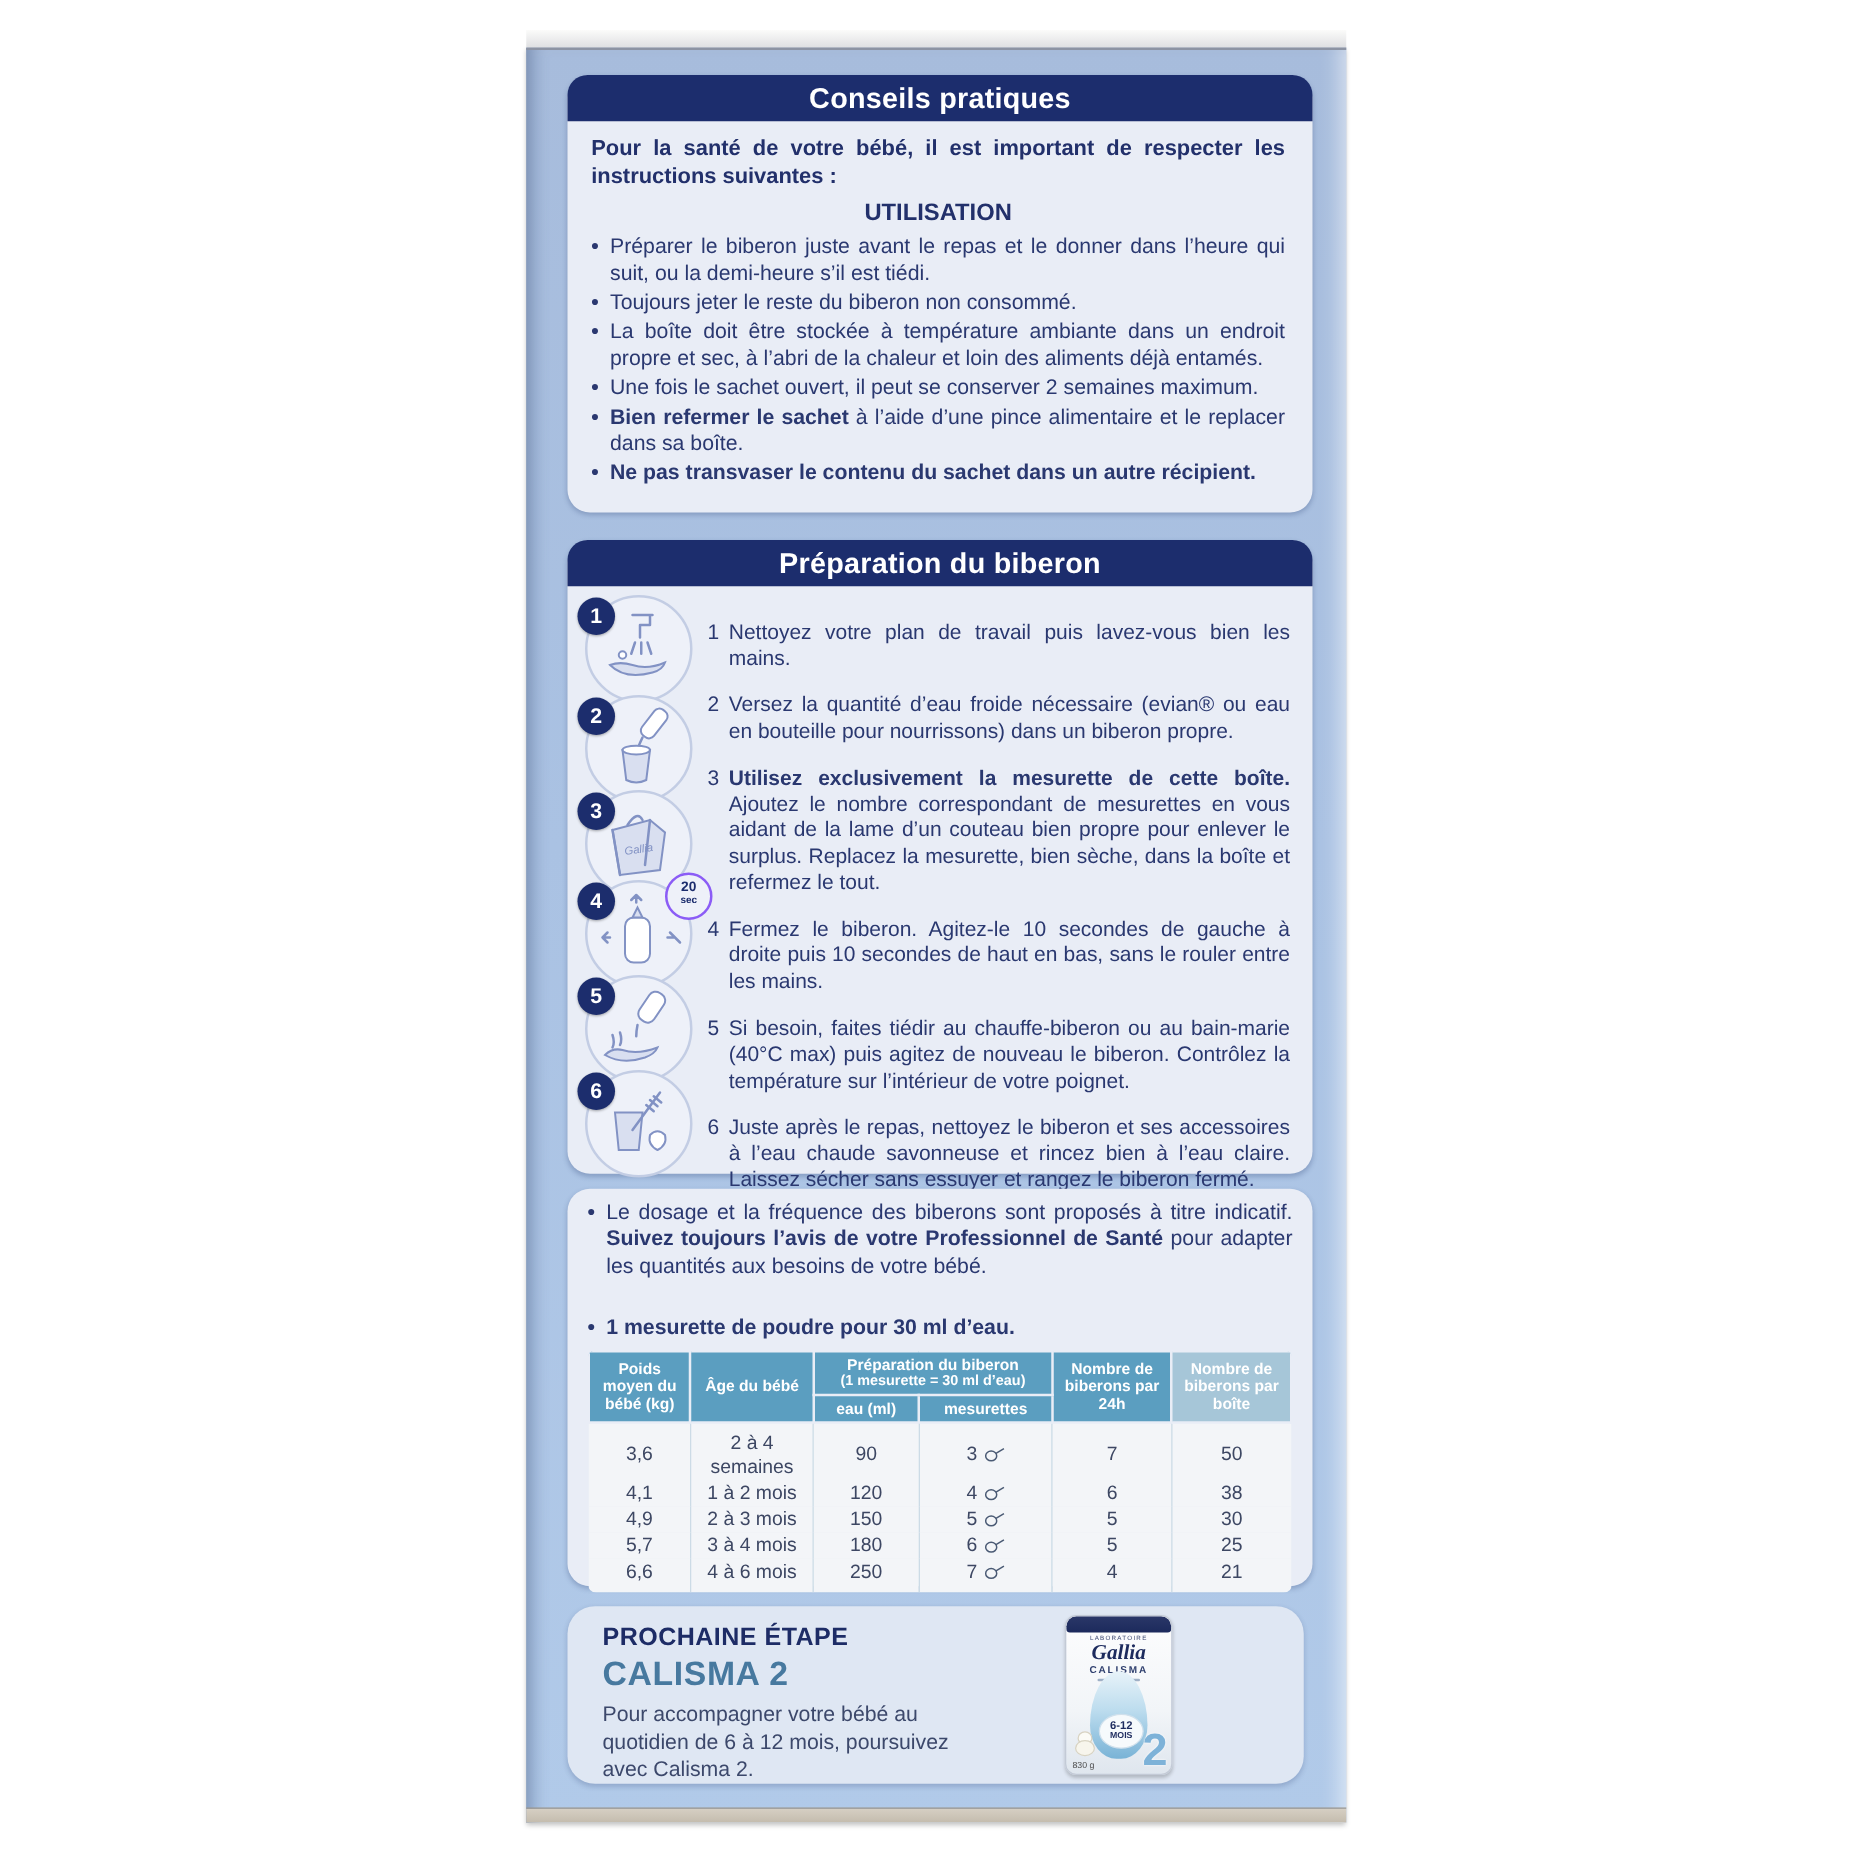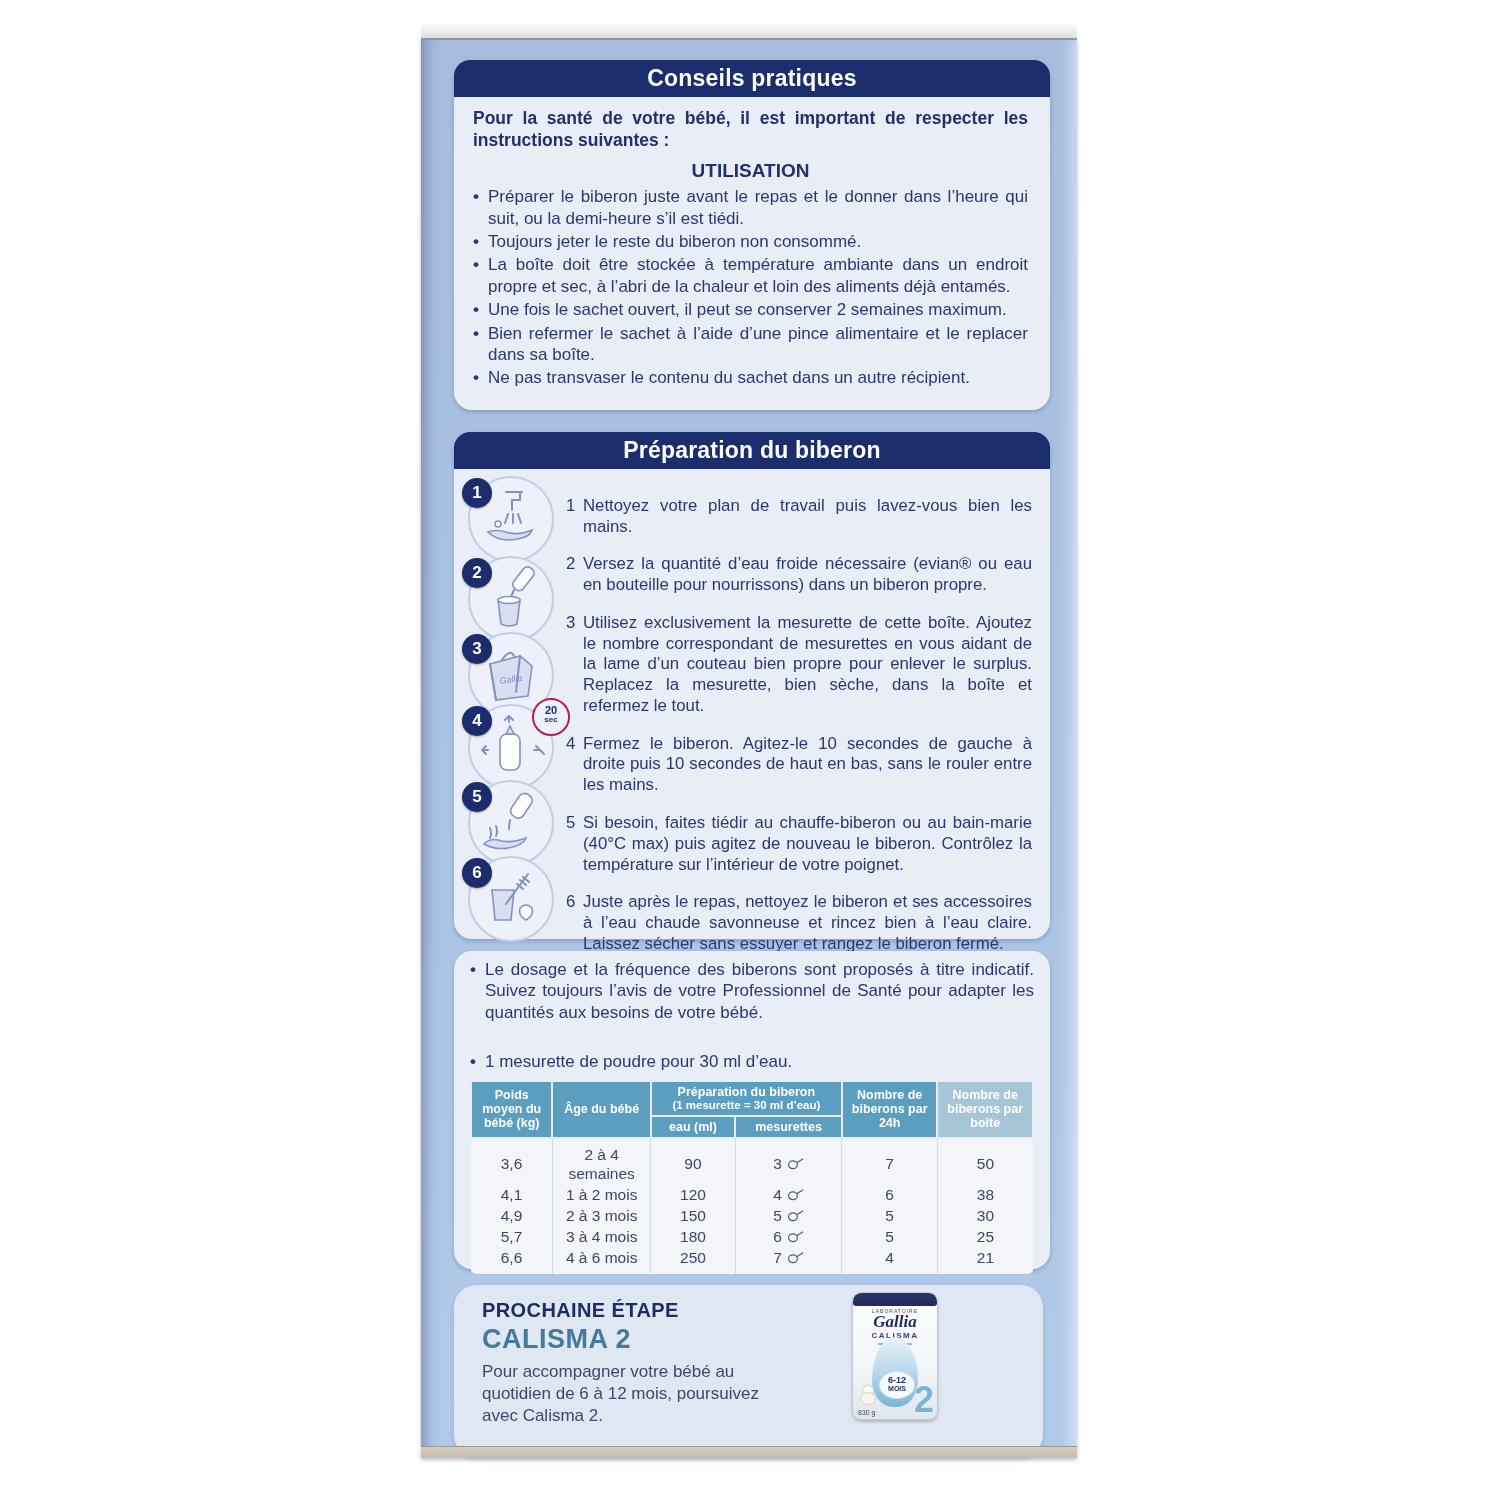--- a/index.html
+++ b/index.html
@@ -24,53 +24,53 @@
     box-shadow:0 2px 4px rgba(40,60,110,.28);}
   .panel-header{background:#1c2d6d;color:#ffffff;font-weight:bold;text-align:center;
     font-size:23px;line-height:37px;height:37px;border-radius:16px 16px 0 0;letter-spacing:.2px;}
   .pad{padding:8px 22px 10px 19px;}
   .intro{font-weight:bold;font-size:17.5px;line-height:1.26;text-align:justify;color:#22306b;margin:2px 0 4px 0;}
   .sec-head{text-align:center;font-weight:bold;font-size:19px;color:#22306b;margin:9px 0 4px 0;}
   ul.blist{list-style:none;margin:0;padding:0;}
   ul.blist li{font-size:17px;line-height:1.26;text-align:justify;color:#2a3870;
     padding-left:15px;position:relative;margin-bottom:2px;}
   ul.blist li::before{content:"•";position:absolute;left:0;top:0;font-weight:bold;}
-  .b{font-weight:normal;margin-top:28px;}
+  .b{font-weight:bold;margin-top:28px;}
   
   .prep-body{position:relative;padding:10px 18px 8px 112px;}
   .step{font-size:16.8px;line-height:1.24;text-align:justify;color:#2a3870;
     position:relative;padding-left:17px;margin-bottom:11px;}
   .step .num{position:absolute;left:0;top:0;}
   .icon-col .step-icon{position:absolute;left:14px;width:82px;height:82px;border-radius:50%;
     border:2px solid #c3cde4;background:#eef1f9;}
   .badge{position:absolute;left:-8px;top:0px;width:30px;height:30px;border-radius:50%;
     background:#1c2d6d;color:#fff;font-weight:bold;font-size:17px;line-height:30px;text-align:center;
     box-shadow:0 1px 2px rgba(0,0,0,.3);}
   .sec20{position:absolute;left:62px;top:-8px;width:34px;height:34px;border-radius:50%;
-    background:#eef1f9;border:2px solid #be185d;color:#1c2d6d;text-align:center;font-weight:bold;}
+    background:#eef1f9;border:2px solid #8b5cf6;color:#1c2d6d;text-align:center;font-weight:bold;}
   .sec20 .t1{display:block;font-size:11px;line-height:12px;margin-top:4px;}
   .sec20 .t2{display:block;font-size:8px;line-height:8px;}
   .step-icon svg{position:absolute;left:6px;top:6px;}
   
   .qpad{padding:8px 16px 8px 16px;}
   .tbl-wrap{margin-top:7px;border-radius:7px;overflow:hidden;}
   table.qtable{width:100%;border-collapse:collapse;table-layout:fixed;}
   table.qtable th{background:#5b9ec0;color:#fff;font-weight:bold;font-size:12.5px;line-height:1.12;
     text-align:center;vertical-align:middle;padding:3px 2px;border:2px solid #e9edf6;}
   table.qtable th.light{background:#a6c6d8;}
   table.qtable td{background:#f3f5f8;color:#3d4763;font-size:15.5px;text-align:center;
     padding:1px 2px;border-left:1px solid #ccdbe6;border-right:1px solid #ccdbe6;line-height:19px;}
   table.qtable td:first-child{border-left:none;}
   table.qtable td:last-child{border-right:none;}
   table.qtable tr.first td{padding-top:6px;}
   table.qtable tr.last td{padding-bottom:7px;}
   .hsub{font-size:11.5px;display:block;}
   .mes-cell{display:inline-flex;align-items:center;gap:5px;}
   
-  .next-panel{position:absolute;left:33px;width:589px;height:172px;background:#dfe7f3;
+  .next-panel{position:absolute;left:33px;width:589px;height:142px;background:#dfe7f3;
     border-radius:22px;box-shadow:0 2px 4px rgba(40,60,110,.22);}
   .kicker{font-weight:bold;font-size:20px;color:#1d2c66;letter-spacing:.4px;margin:14px 0 0 28px;}
   .next-title{font-weight:bold;font-size:27px;color:#47799f;margin:2px 0 6px 28px;letter-spacing:.5px;}
   .next-body{font-size:17px;line-height:1.28;color:#3c486b;margin-left:28px;width:310px;}
   
   .can{position:absolute;left:398px;top:7px;width:84px;height:126px;border-radius:9px;
     background:linear-gradient(180deg,#fdfdfe 0%,#f2f5f8 60%,#dfe6ee 100%);
     border:1px solid #c3cad6;box-shadow:0 2px 3px rgba(0,0,0,.2);overflow:hidden;}
   .can-lid{height:13px;background:linear-gradient(180deg,#2a3768,#1c2a5c);border-radius:8px 8px 3px 3px;}
   .can-lab{font-size:5px;letter-spacing:1px;text-align:center;color:#3a4670;margin-top:2px;}

